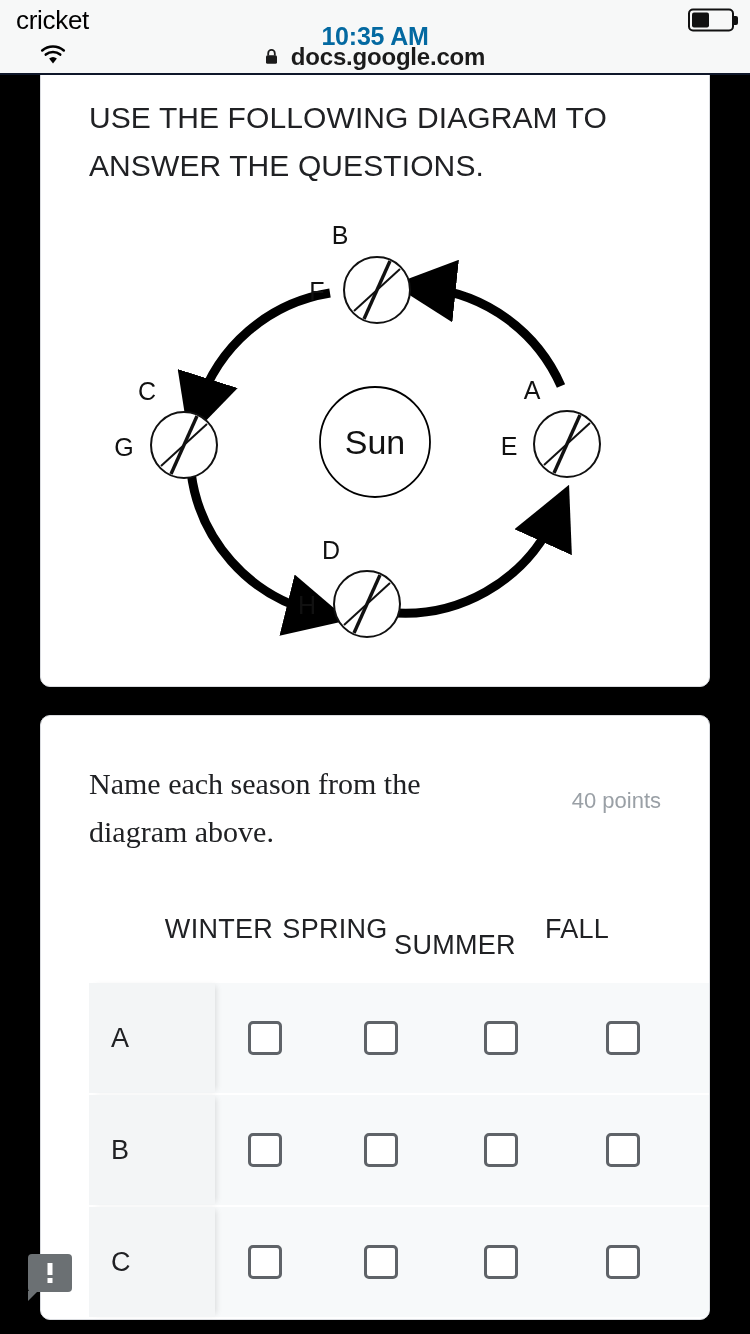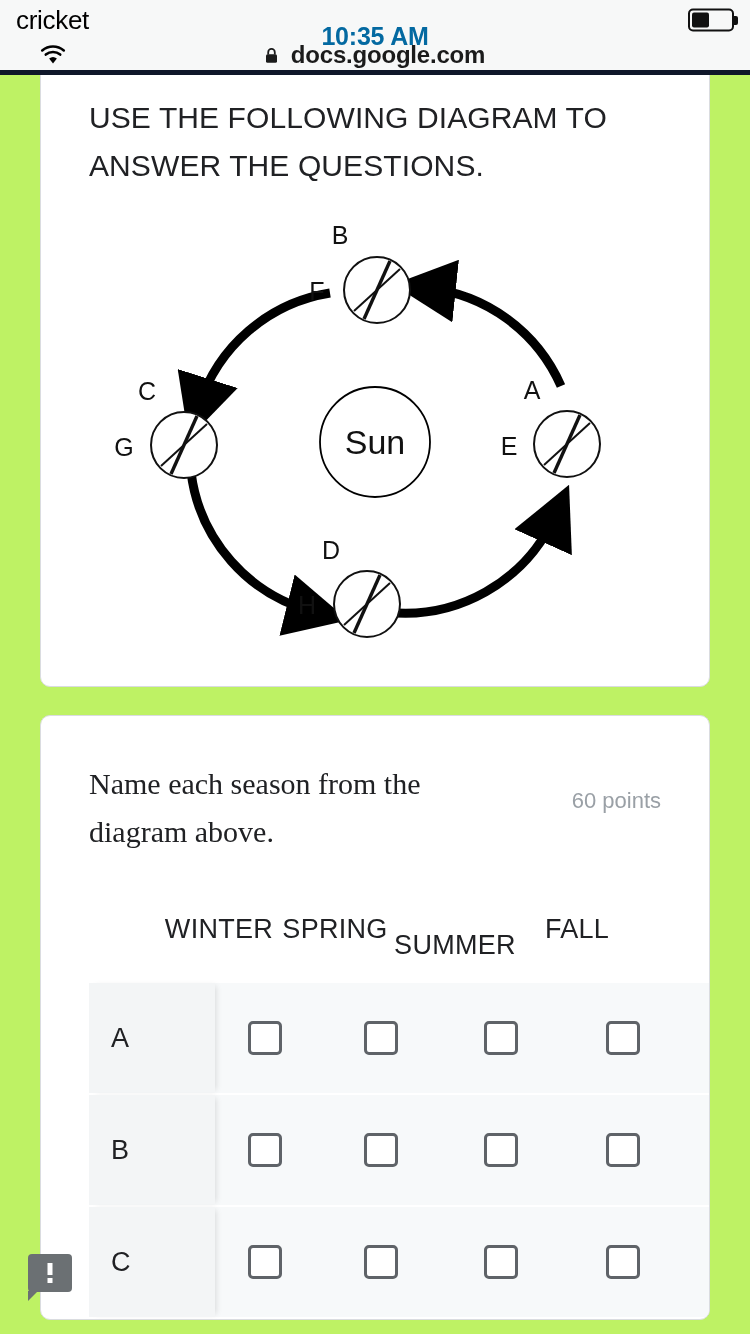--- a/index.html
+++ b/index.html
@@ -45,30 +45,30 @@
     transform: translateY(-50%); width: 4px; height: 9px;
     background: #111; border-radius: 0 2px 2px 0;
   }
   .battery i { display: block; width: 45%; height: 100%; background: #111; border-radius: 2px; }
 
   
   .url-bar {
     height: 35px; background: #f7f8f8;
     display: flex; align-items: center; justify-content: center;
     gap: 13px;
-    border-bottom: 5px solid #0f172a;
+    border-bottom: 2px solid #0f172a;
   }
   .lock-icon { width: 13px; height: 17px; position: relative; }
   .url-text { font-size: 24px; font-weight: 600; color: #1b1b1b; letter-spacing: -.2px; }
 
   
   .form-body {
     position: relative;
     height: 1259px;
-    background: #bef264;
+    background: #000000;
     overflow: hidden;
   }
   .card {
     background: #ffffff;
     border: 1px solid #dadce0;
     border-radius: 10px;
     margin: 0 40px;
   }
   .card-1 {
     margin-top: -16px;
@@ -274,21 +274,21 @@
           <text x="437" y="183" text-anchor="middle" font-family="Liberation Sans, sans-serif" font-size="25" fill="#111">A</text>
           <text x="414" y="239" text-anchor="middle" font-family="Liberation Sans, sans-serif" font-size="25" fill="#111">E</text>
         </g>
       </svg>
     </div>
   </div>
 
   <div class="card card-2">
     <div class="question-row">
       <div class="question-text">Name each season from the diagram above.</div>
-      <div class="points">60 points</div>
+      <div class="points">40 points</div>
     </div>
 
     <div class="grid-scroller">
       <div class="grid-head">
         <div class="hcol c0">WINTER</div>
         <div class="hcol c1">SPRING</div>
         <div class="hcol c2">SUMMER</div>
         <div class="hcol c3">FALL</div>
       </div>
 

